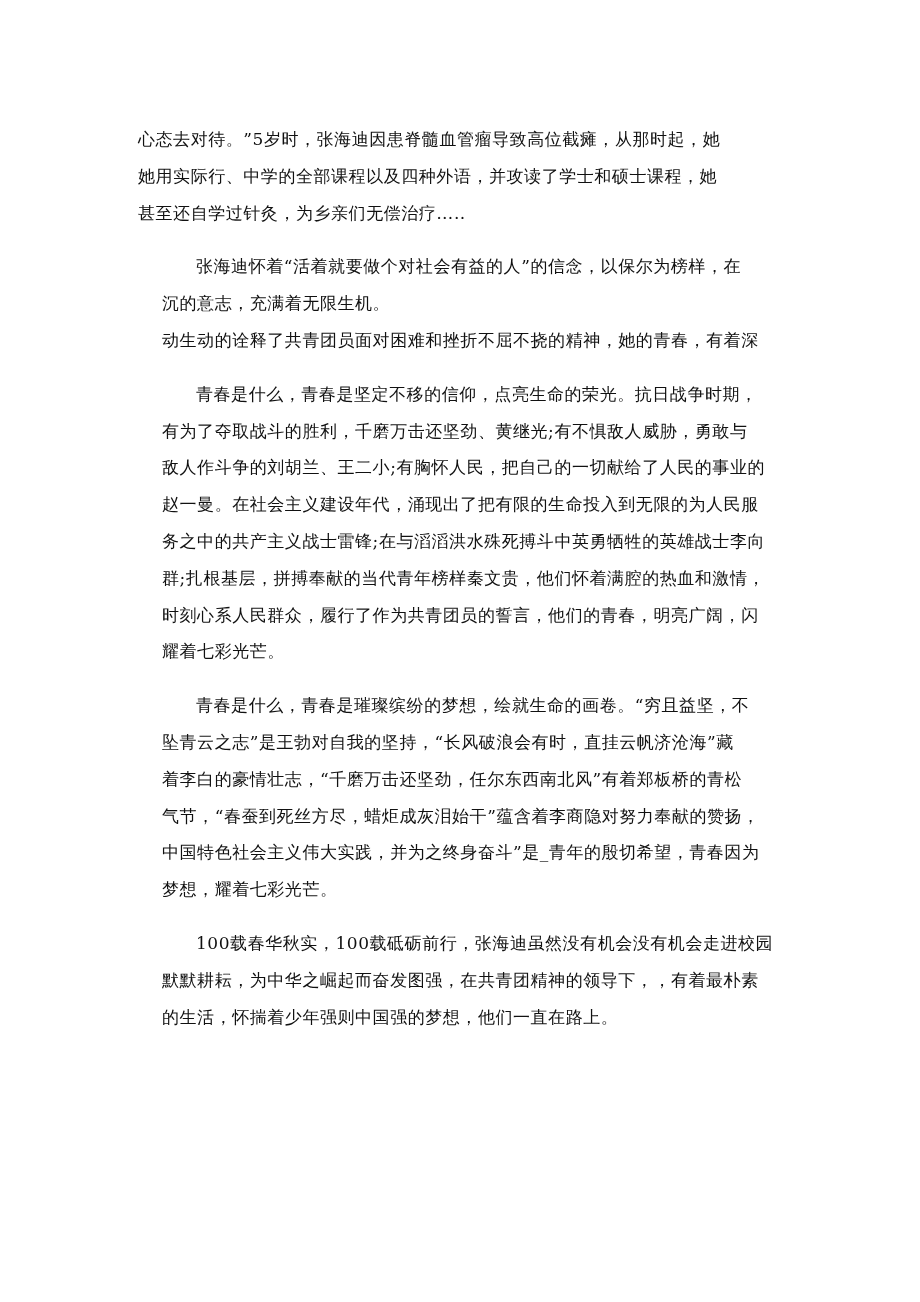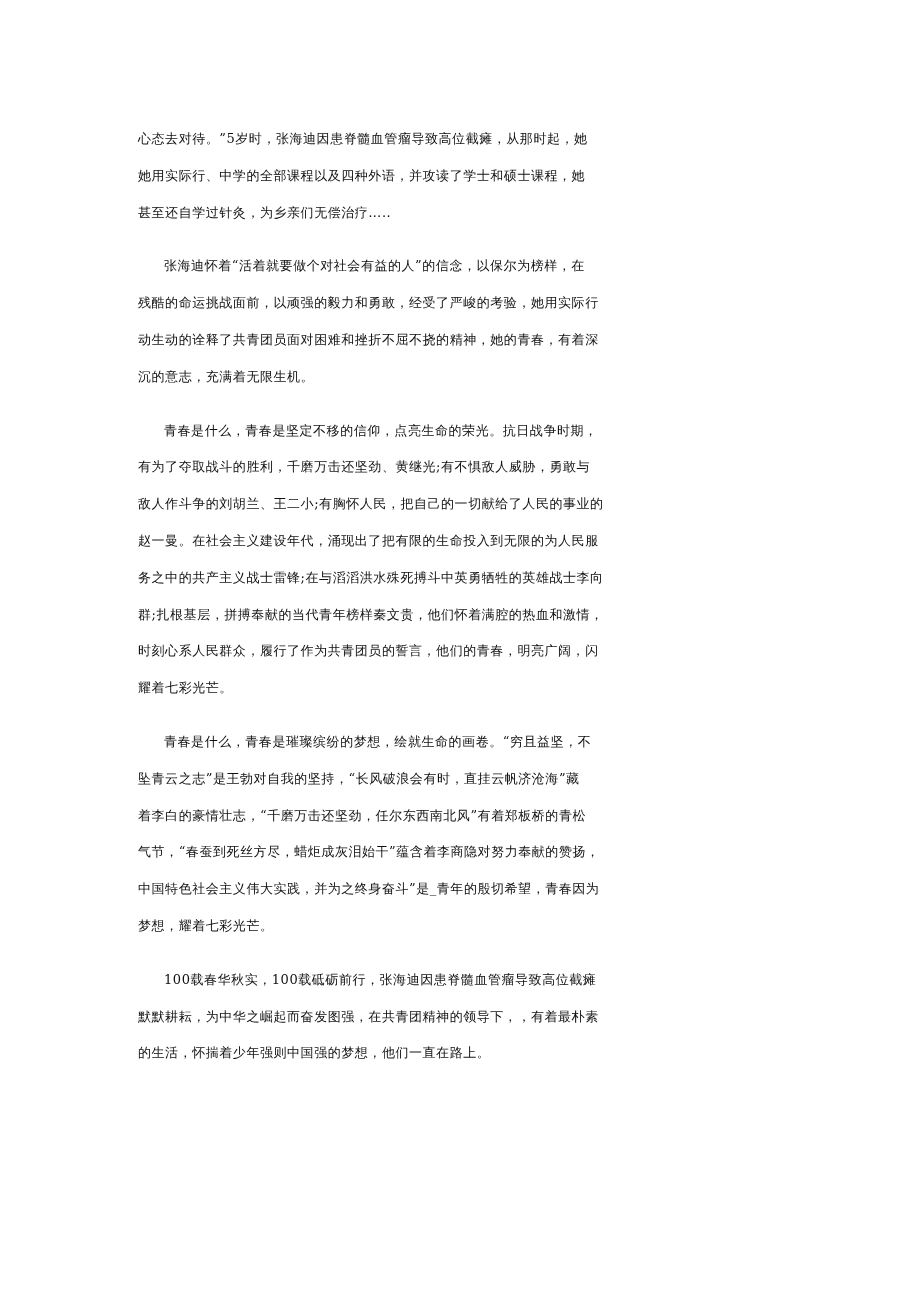--- a/index.html
+++ b/index.html
@@ -16,51 +16,51 @@
       color: #111111;
     }
     .page {
       position: absolute;
       left: 138px;
       top: 121px;
       width: 648px;
     }
     .para {
       margin: 0 0 17px 0;
-      font-size: 13px;
+      font-size: 17px;
       line-height: 36.8px;
       text-align: justify;
       text-align-last: left;
       letter-spacing: 0.55px;
       word-break: break-all;
     }
     .para.indent {
       text-indent: 2em;
+      margin-left: 24px;
     }
     .line {
       display: block;
       white-space: nowrap;
     }
   </style>
 </head>
 <body>
 
 <div class="page">
 
   <p class="para">
     <span class="line">心态去对待。”5岁时，张海迪因患脊髓血管瘤导致高位截瘫，从那时起，她</span>
     <span class="line">她用实际行、中学的全部课程以及四种外语，并攻读了学士和硕士课程，她</span>
     <span class="line">甚至还自学过针灸，为乡亲们无偿治疗…..</span>
   </p>
 
   <p class="para indent">
     <span class="line" style="text-indent:2em">张海迪怀着“活着就要做个对社会有益的人”的信念，以保尔为榜样，在</span>
-    <span class="line" style="text-indent:0">残酷的命运挑战面前，以顽强的毅力和勇敢，经受了严峻的考验，她用实际行</span>
+    <span class="line" style="text-indent:0">沉的意志，充满着无限生机。</span>
     <span class="line" style="text-indent:0">动生动的诠释了共青团员面对困难和挫折不屈不挠的精神，她的青春，有着深</span>
-    <span class="line" style="text-indent:0">沉的意志，充满着无限生机。</span>
   </p>
 
   <p class="para indent">
     <span class="line" style="text-indent:2em">青春是什么，青春是坚定不移的信仰，点亮生命的荣光。抗日战争时期，</span>
     <span class="line" style="text-indent:0">有为了夺取战斗的胜利，千磨万击还坚劲、黄继光;有不惧敌人威胁，勇敢与</span>
     <span class="line" style="text-indent:0">敌人作斗争的刘胡兰、王二小;有胸怀人民，把自己的一切献给了人民的事业的</span>
     <span class="line" style="text-indent:0">赵一曼。在社会主义建设年代，涌现出了把有限的生命投入到无限的为人民服</span>
     <span class="line" style="text-indent:0">务之中的共产主义战士雷锋;在与滔滔洪水殊死搏斗中英勇牺牲的英雄战士李向</span>
     <span class="line" style="text-indent:0">群;扎根基层，拼搏奉献的当代青年榜样秦文贵，他们怀着满腔的热血和激情，</span>
     <span class="line" style="text-indent:0">时刻心系人民群众，履行了作为共青团员的誓言，他们的青春，明亮广阔，闪</span>
@@ -70,18 +70,18 @@
   <p class="para indent">
     <span class="line" style="text-indent:2em">青春是什么，青春是璀璨缤纷的梦想，绘就生命的画卷。“穷且益坚，不</span>
     <span class="line" style="text-indent:0">坠青云之志”是王勃对自我的坚持，“长风破浪会有时，直挂云帆济沧海”藏</span>
     <span class="line" style="text-indent:0">着李白的豪情壮志，“千磨万击还坚劲，任尔东西南北风”有着郑板桥的青松</span>
     <span class="line" style="text-indent:0">气节，“春蚕到死丝方尽，蜡炬成灰泪始干”蕴含着李商隐对努力奉献的赞扬，</span>
     <span class="line" style="text-indent:0">中国特色社会主义伟大实践，并为之终身奋斗”是_青年的殷切希望，青春因为</span>
     <span class="line" style="text-indent:0">梦想，耀着七彩光芒。</span>
   </p>
 
   <p class="para indent">
-    <span class="line" style="text-indent:2em">100载春华秋实，100载砥砺前行，张海迪因患脊髓血管瘤导致高位截瘫</span>
+    <span class="line" style="text-indent:2em">100载春华秋实，100载砥砺前行，张海迪虽然没有机会没有机会走进校园</span>
     <span class="line" style="text-indent:0">默默耕耘，为中华之崛起而奋发图强，在共青团精神的领导下，，有着最朴素</span>
     <span class="line" style="text-indent:0">的生活，怀揣着少年强则中国强的梦想，他们一直在路上。</span>
   </p>
 
 </div>
 
 </body></html>

